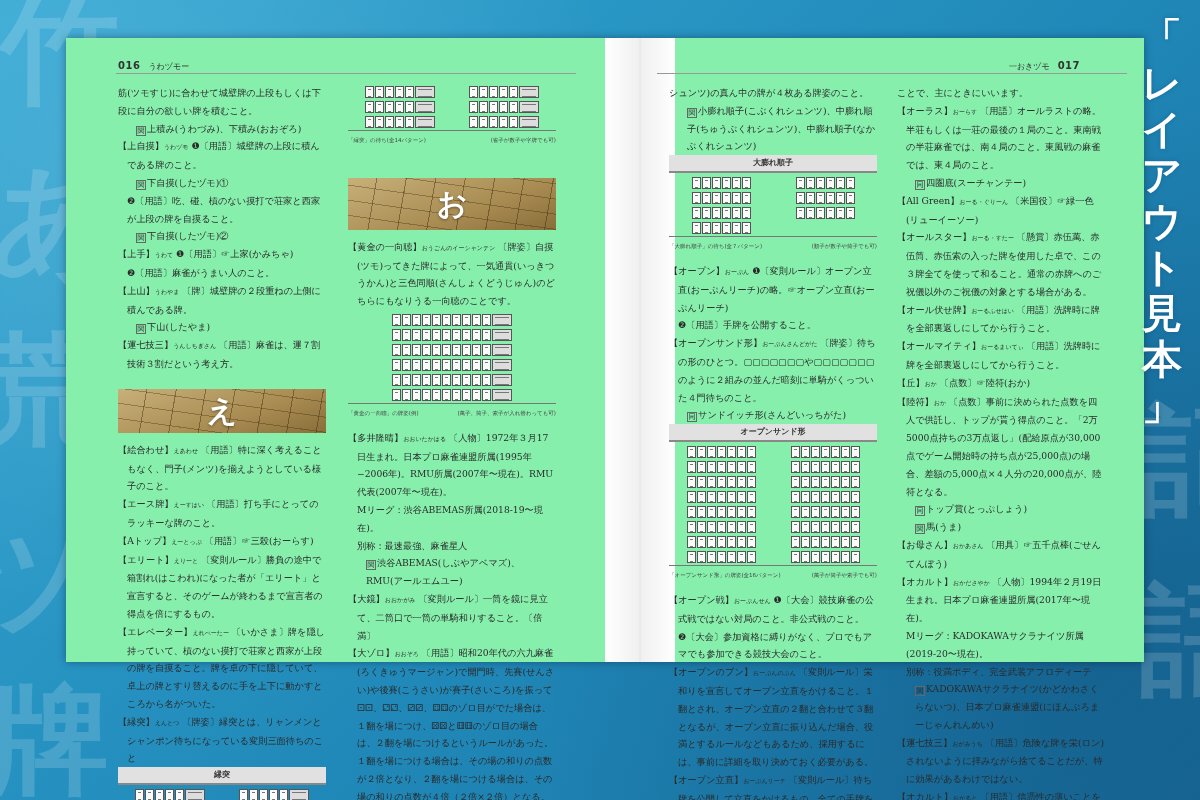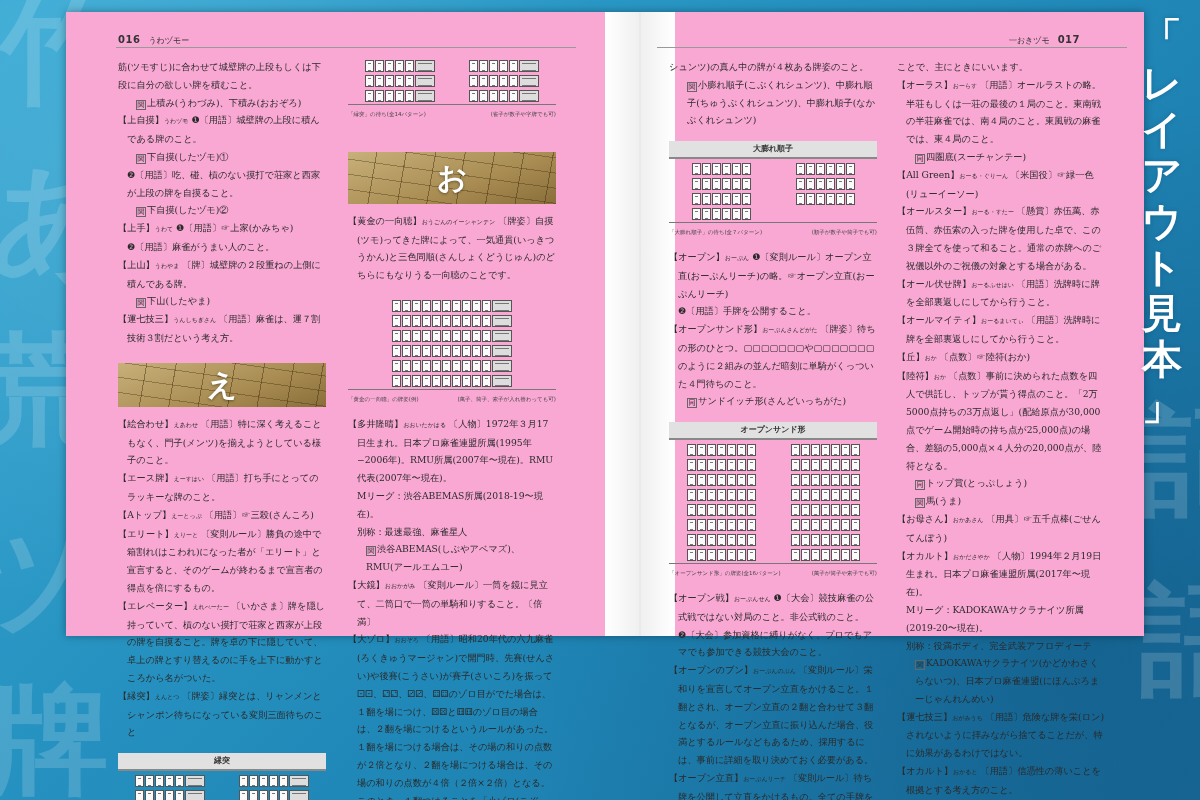--- a/index.html
+++ b/index.html
@@ -3,40 +3,40 @@
 <meta charset="utf-8">
 <style>
 *{box-sizing:border-box;margin:0;padding:0}
 html,body{width:1200px;height:800px;overflow:hidden}
 body{position:relative;background:#2a9bc8;font-family:"DejaVu Serif","Liberation Serif",serif;color:#2a2a2a}
 .bg{position:absolute;inset:0;background:
  radial-gradient(circle at 10% 20%,rgba(255,255,255,.12),transparent 40%),
  radial-gradient(circle at 90% 80%,rgba(0,40,80,.25),transparent 45%),
  linear-gradient(135deg,#33a8d4 0%,#1f86b6 60%,#1a6f9e 100%);}
 .bg-glyph{position:absolute;font-family:"DejaVu Sans",sans-serif;color:rgba(255,255,255,.16);font-size:120px;font-weight:bold;line-height:1}
-.book{position:absolute;left:66px;top:12px;width:1078px;height:624px;background:#f9a8d4;box-shadow:0 0 8px rgba(0,0,0,.35)}
+.book{position:absolute;left:66px;top:38px;width:1078px;height:624px;background:#86efac;box-shadow:0 0 8px rgba(0,0,0,.35)}
 .gutter{position:absolute;left:539px;top:0;width:70px;height:100%;background:linear-gradient(90deg,#fff,#f0f0f0 48%,#e6e6e6 50%,#f0f0f0 52%,#fff)}
 .page{position:absolute;top:0;height:100%}
 .page.left{left:0;width:540px}
 .page.right{left:539px;width:539px}
 .running{position:absolute;top:22px;font-family:"DejaVu Sans",sans-serif;font-size:8px;color:#333;display:flex;align-items:baseline;gap:8px}
 .running .num{font-weight:bold;font-size:10px;letter-spacing:.5px}
 .page.left .running{left:52px}
 .page.right .running{right:64px}
 .rule{position:absolute;top:35px;height:1px;background:#999}
 .page.left .rule{left:50px;width:460px}
 .page.right .rule{left:52px;width:470px}
 .col{position:absolute;top:46px;font-size:9.2px;line-height:17.8px;width:208px}
 .entry{text-indent:-9px;padding-left:9px}
 .entry .hw{font-weight:normal}
 .entry .rd{font-size:6px}
 .sub{padding-left:9px}
 .ref{padding-left:18px}
 .box-ic{display:inline-block;width:10px;height:10px;border:1px solid #666;font-size:7px;line-height:8px;text-align:center;vertical-align:-1px;margin-right:1px}
-.tile-fig{margin:12px 0 6px 0}
+.tile-fig{margin:0 0 6px 0}
 .tile-fig .cap{background:#e1e1e1;border-bottom:2px solid #888;text-align:center;font-family:"DejaVu Sans",sans-serif;font-size:8px;line-height:16px;font-weight:bold;color:#333}
 .tiles{display:flex;justify-content:space-around;padding:4px 0 2px}
 .tcol{display:flex;flex-direction:column;gap:3px}
 .trow{display:flex;gap:1px}
 .t{width:9px;height:12px;border:1px solid #555;background:#fafafa;position:relative}
 .t::after{content:"";position:absolute;left:2px;top:2px;width:3px;height:6px;border-top:1px solid #777;border-bottom:1px solid #777}
 .t.w{width:20px;background:#ddd}
 .t.w::after{width:14px;left:2px}
 .fcap{display:flex;justify-content:space-between;font-family:"DejaVu Sans",sans-serif;font-size:5.5px;color:#444;border-top:1px solid #777;padding-top:1px}
 .kana-banner{height:44px;margin:2px 0 8px;background:linear-gradient(160deg,#c8b07a,#a88c52 60%,#8a6e3a);position:relative;overflow:hidden}
@@ -82,21 +82,21 @@
           <div class="entry"><span class="hw">【上山】</span><span class="rd">うわやま</span> <span>〔牌〕城壁牌の２段重ねの上側に積んである牌。</span></div>
           <div class="ref"><span class="box-ic">関</span><span>下山(したやま)</span></div>
           <div class="entry"><span class="hw">【運七技三】</span><span class="rd">うんしちぎさん</span> <span>〔用語〕麻雀は、運７割技術３割だという考え方。</span></div>
         </div>
       <div class="kana-banner" style="margin-top:16px">
         <span>え</span>
       </div>
       <div>
           <div class="entry"><span class="hw">【絵合わせ】</span><span class="rd">えあわせ</span> <span>〔用語〕特に深く考えることもなく、門子(メンツ)を揃えようとしている様子のこと。</span></div>
           <div class="entry"><span class="hw">【エース牌】</span><span class="rd">えーすはい</span> <span>〔用語〕打ち手にとってのラッキーな牌のこと。</span></div>
-          <div class="entry"><span class="hw">【Aトップ】</span><span class="rd">えーとっぷ</span> <span>〔用語〕☞三殺(さんころ)</span></div>
+          <div class="entry"><span class="hw">【Aトップ】</span><span class="rd">えーとっぷ</span> <span>〔用語〕☞三殺(おーらす)</span></div>
           <div class="entry"><span class="hw">【エリート】</span><span class="rd">えりーと</span> <span>〔変則ルール〕勝負の途中で箱割れ(はこわれ)になった者が「エリート」と宣言すると、そのゲームが終わるまで宣言者の得点を倍にするもの。</span></div>
           <div class="entry"><span class="hw">【エレベーター】</span><span class="rd">えれべーたー</span> <span>〔いかさま〕牌を隠し持っていて、槓のない摸打で荘家と西家が上段の牌を自摸ること。牌を卓の下に隠していて、卓上の牌とすり替えるのに手を上下に動かすところから名がついた。</span></div>
           <div class="entry"><span class="hw">【縁突】</span><span class="rd">えんとつ</span> <span>〔牌姿〕縁突とは、リャンメンとシャンポン待ちになっている変則三面待ちのこと</span></div>
         </div>
       <div class="tile-fig">
         <div class="cap">縁突</div>
         <div class="tiles">
             <div class="tcol">
               <div class="trow">
                 <span class="t"></span>

